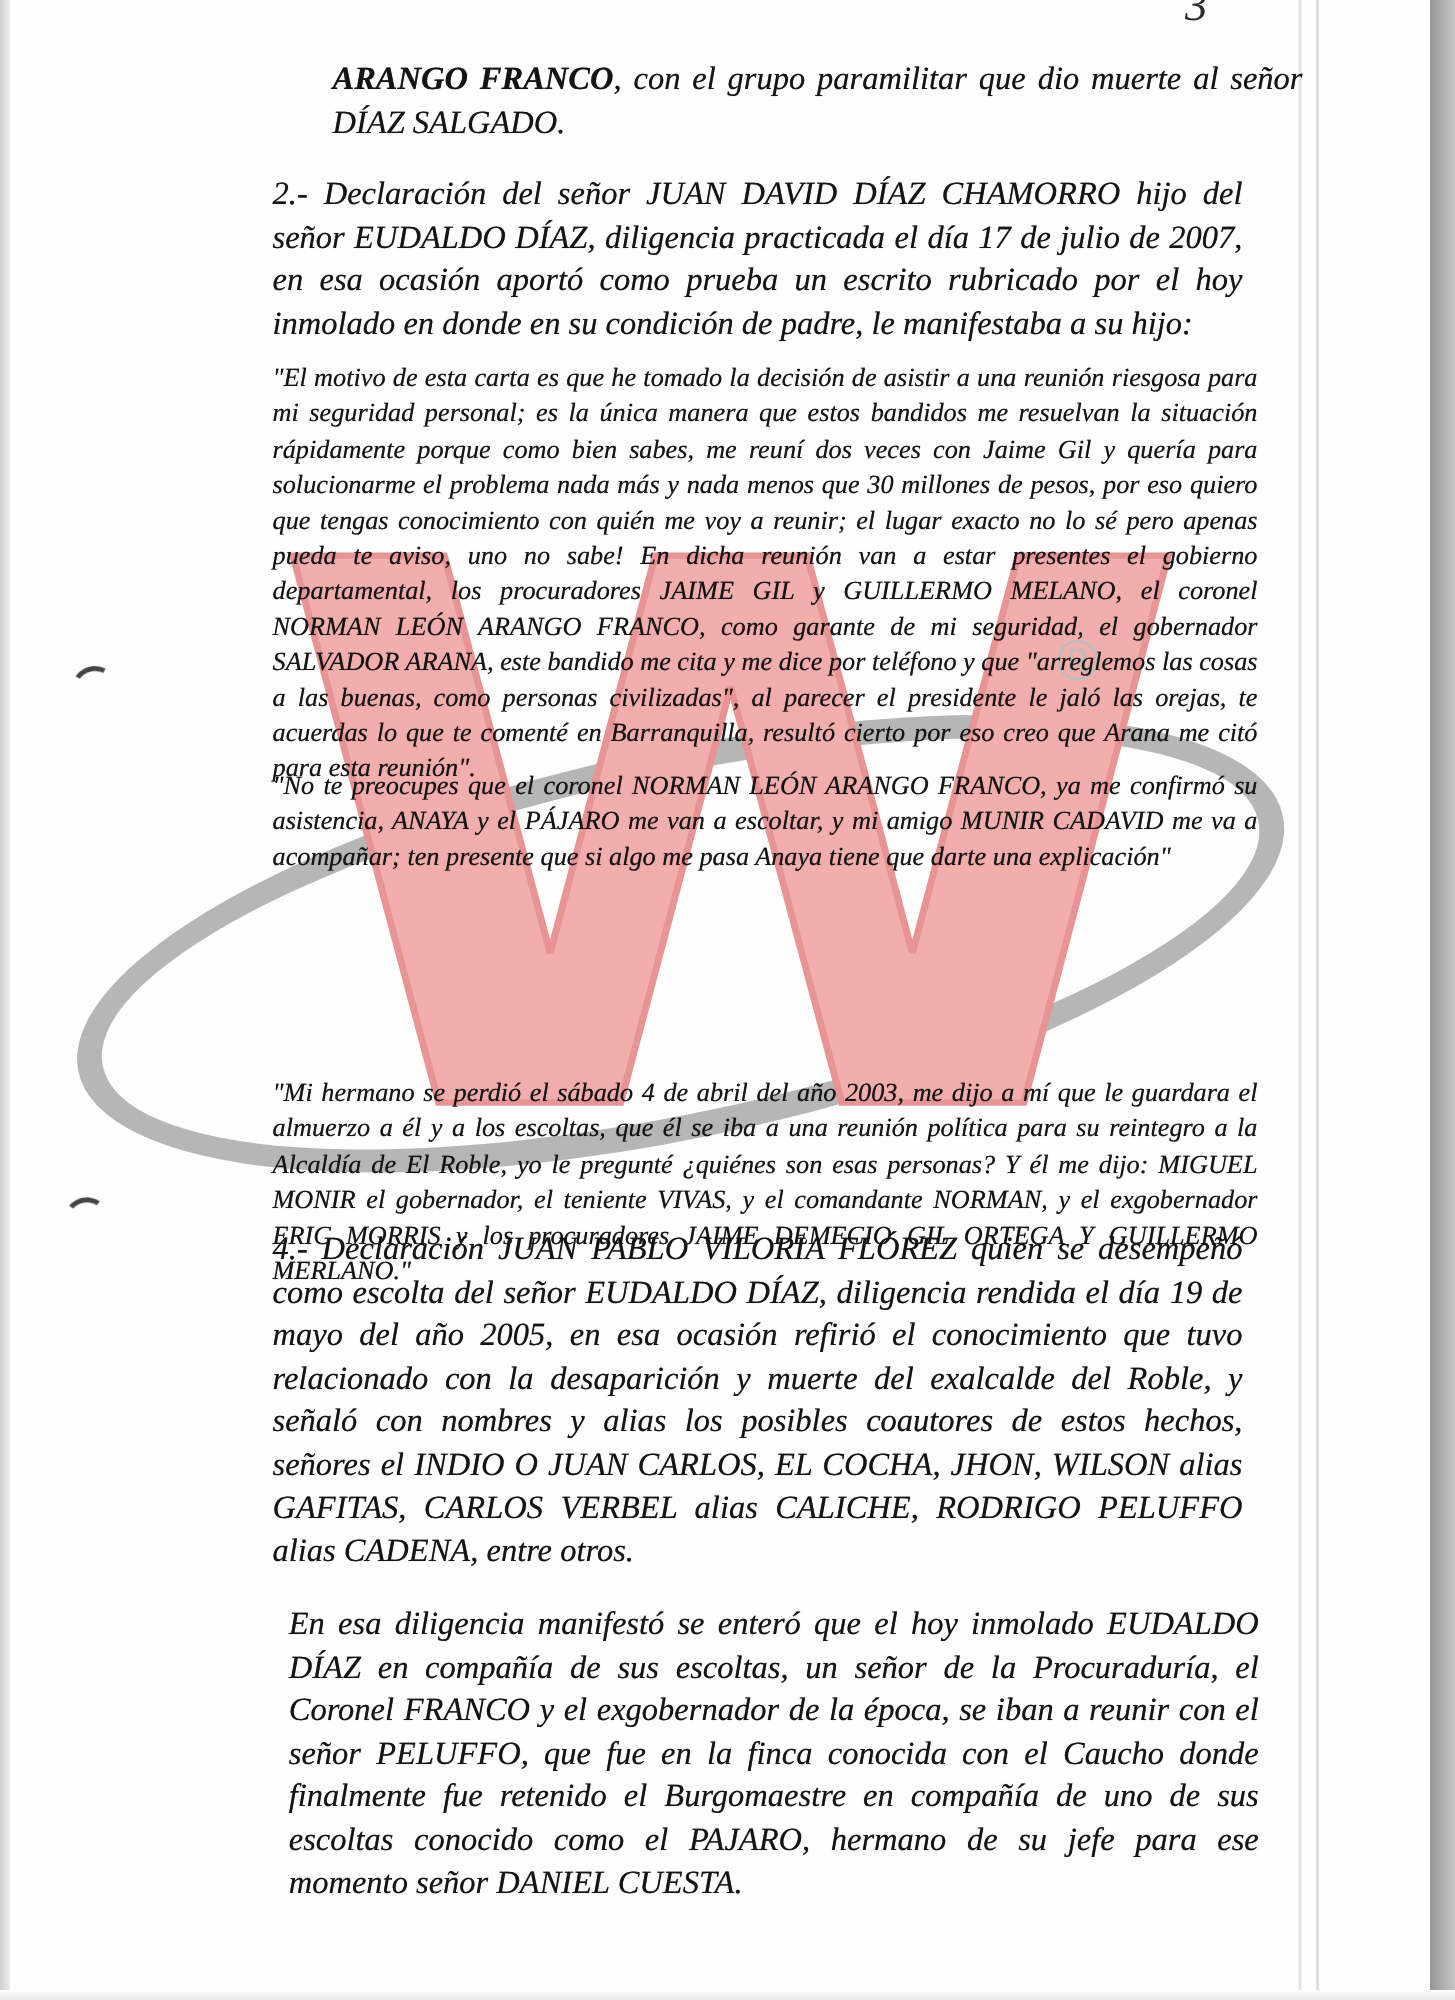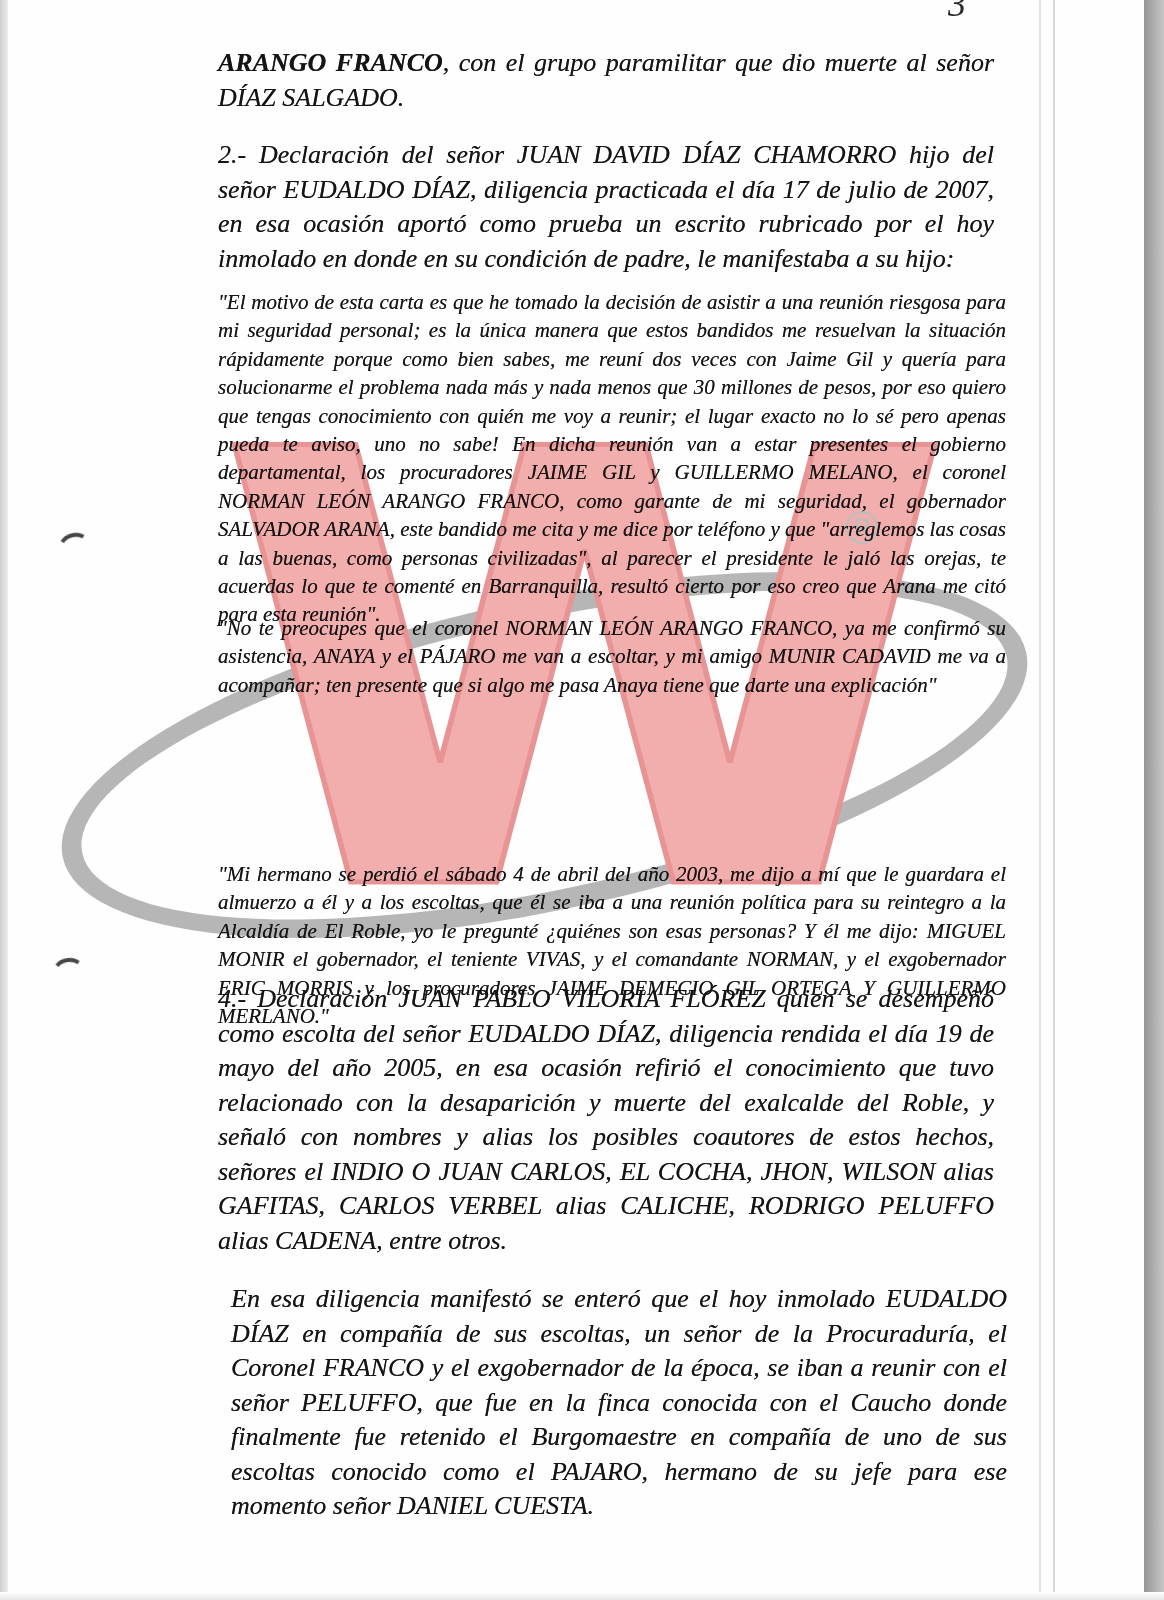--- a/index.html
+++ b/index.html
@@ -69,21 +69,21 @@
   
   .para, .quote {
     position:absolute; z-index:4; left:218px;
     font-style:italic; color:#141414; text-align:justify;
     text-shadow:0 0 0.6px rgba(0,0,0,0.65);
   }
   .para  { width:776px; font-size:26px; line-height:34.5px; }
   .quote { width:788px; font-size:21px; line-height:28.4px; }
   .bold-lead { font-weight:bold; }
 
-  .p1 { top:46px;  }
+  .p1 { top:46px;margin-left:48px;  }
   .p2 { top:138px; }
   .q1 { top:288px; }
   .q2 { top:614px; }
   .p3 { top:714px; }
   .q3 { top:860px; }
   .p4 { top:982px; }
   .p5 { top:1282px;margin-left:13px; }
 </style>
 </head>
 <body>

